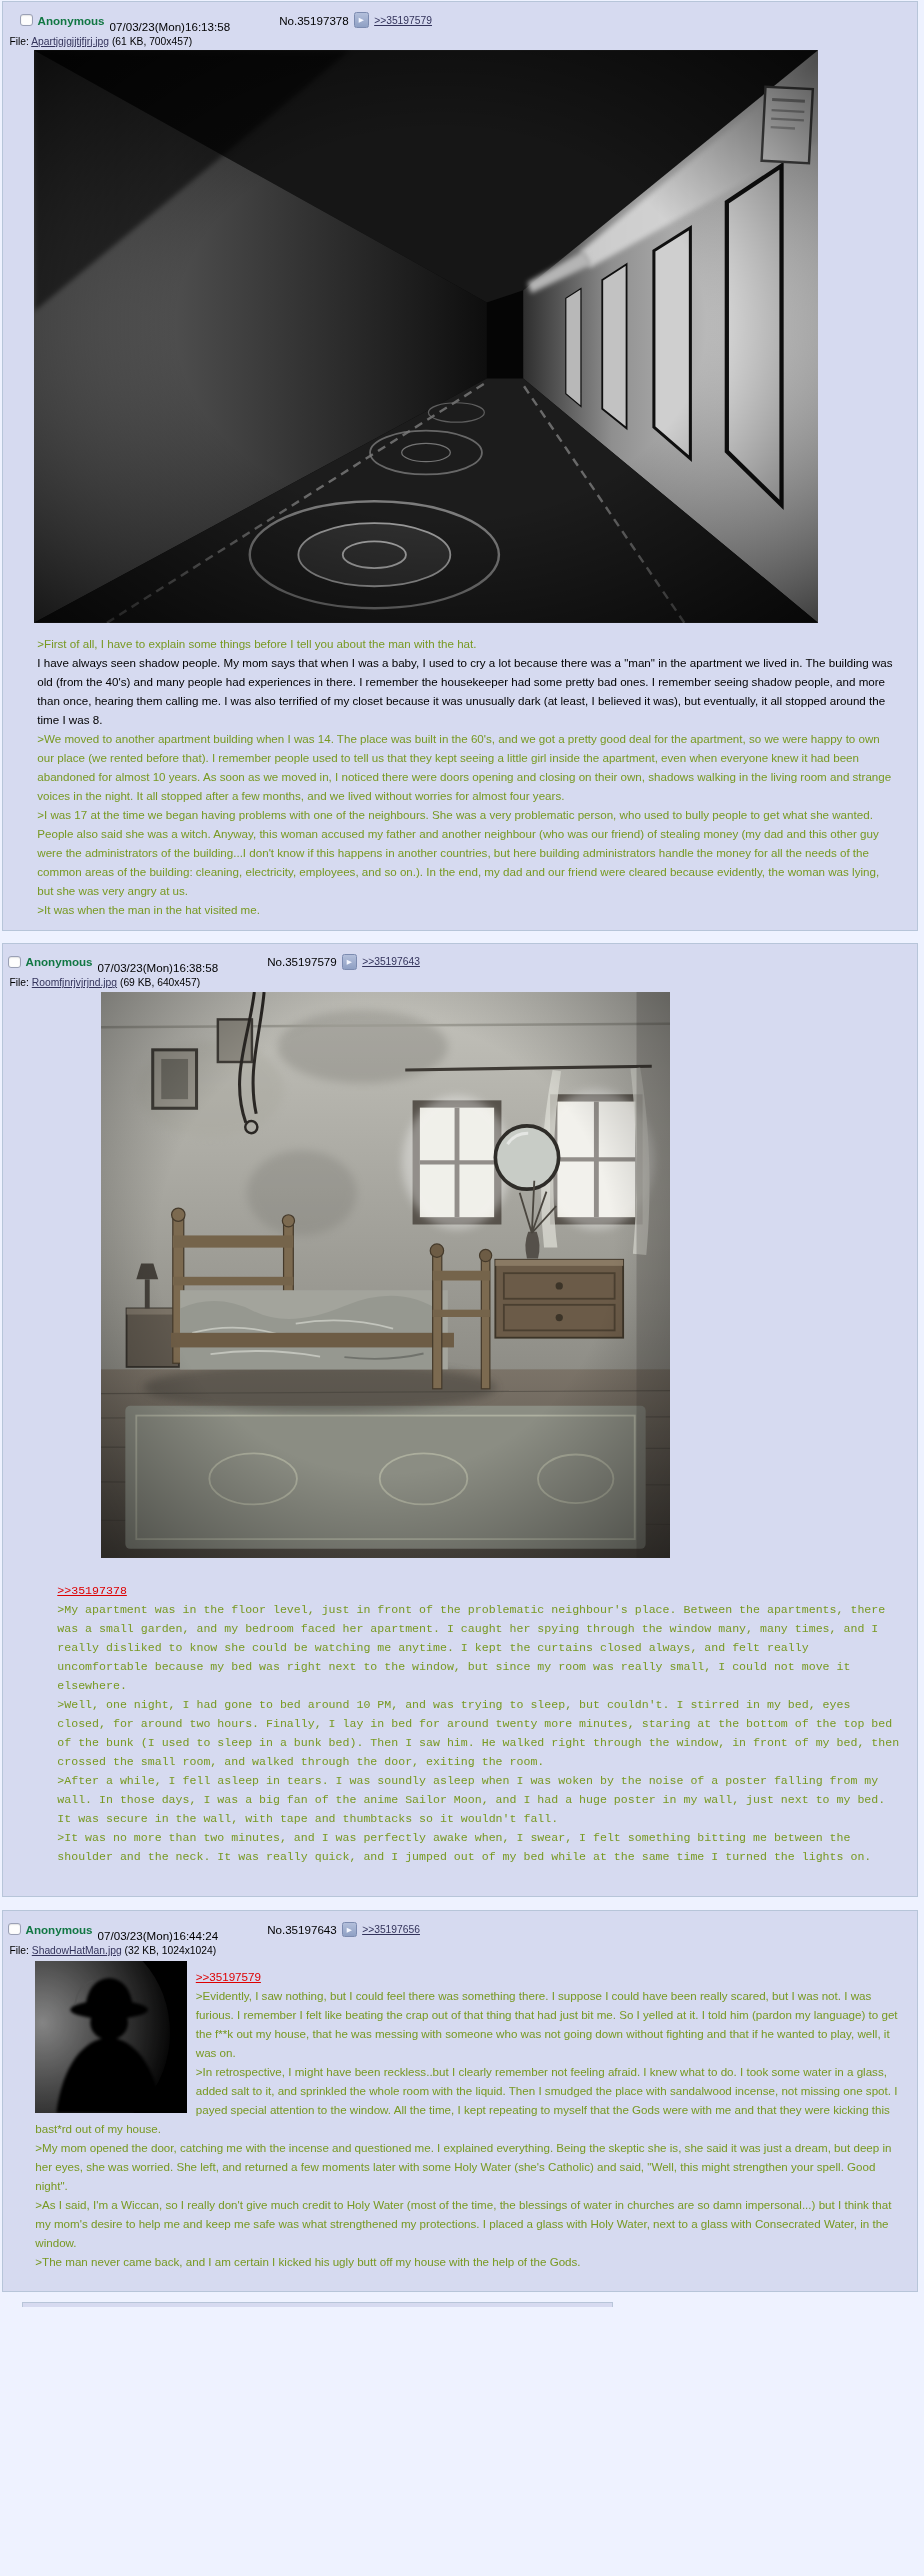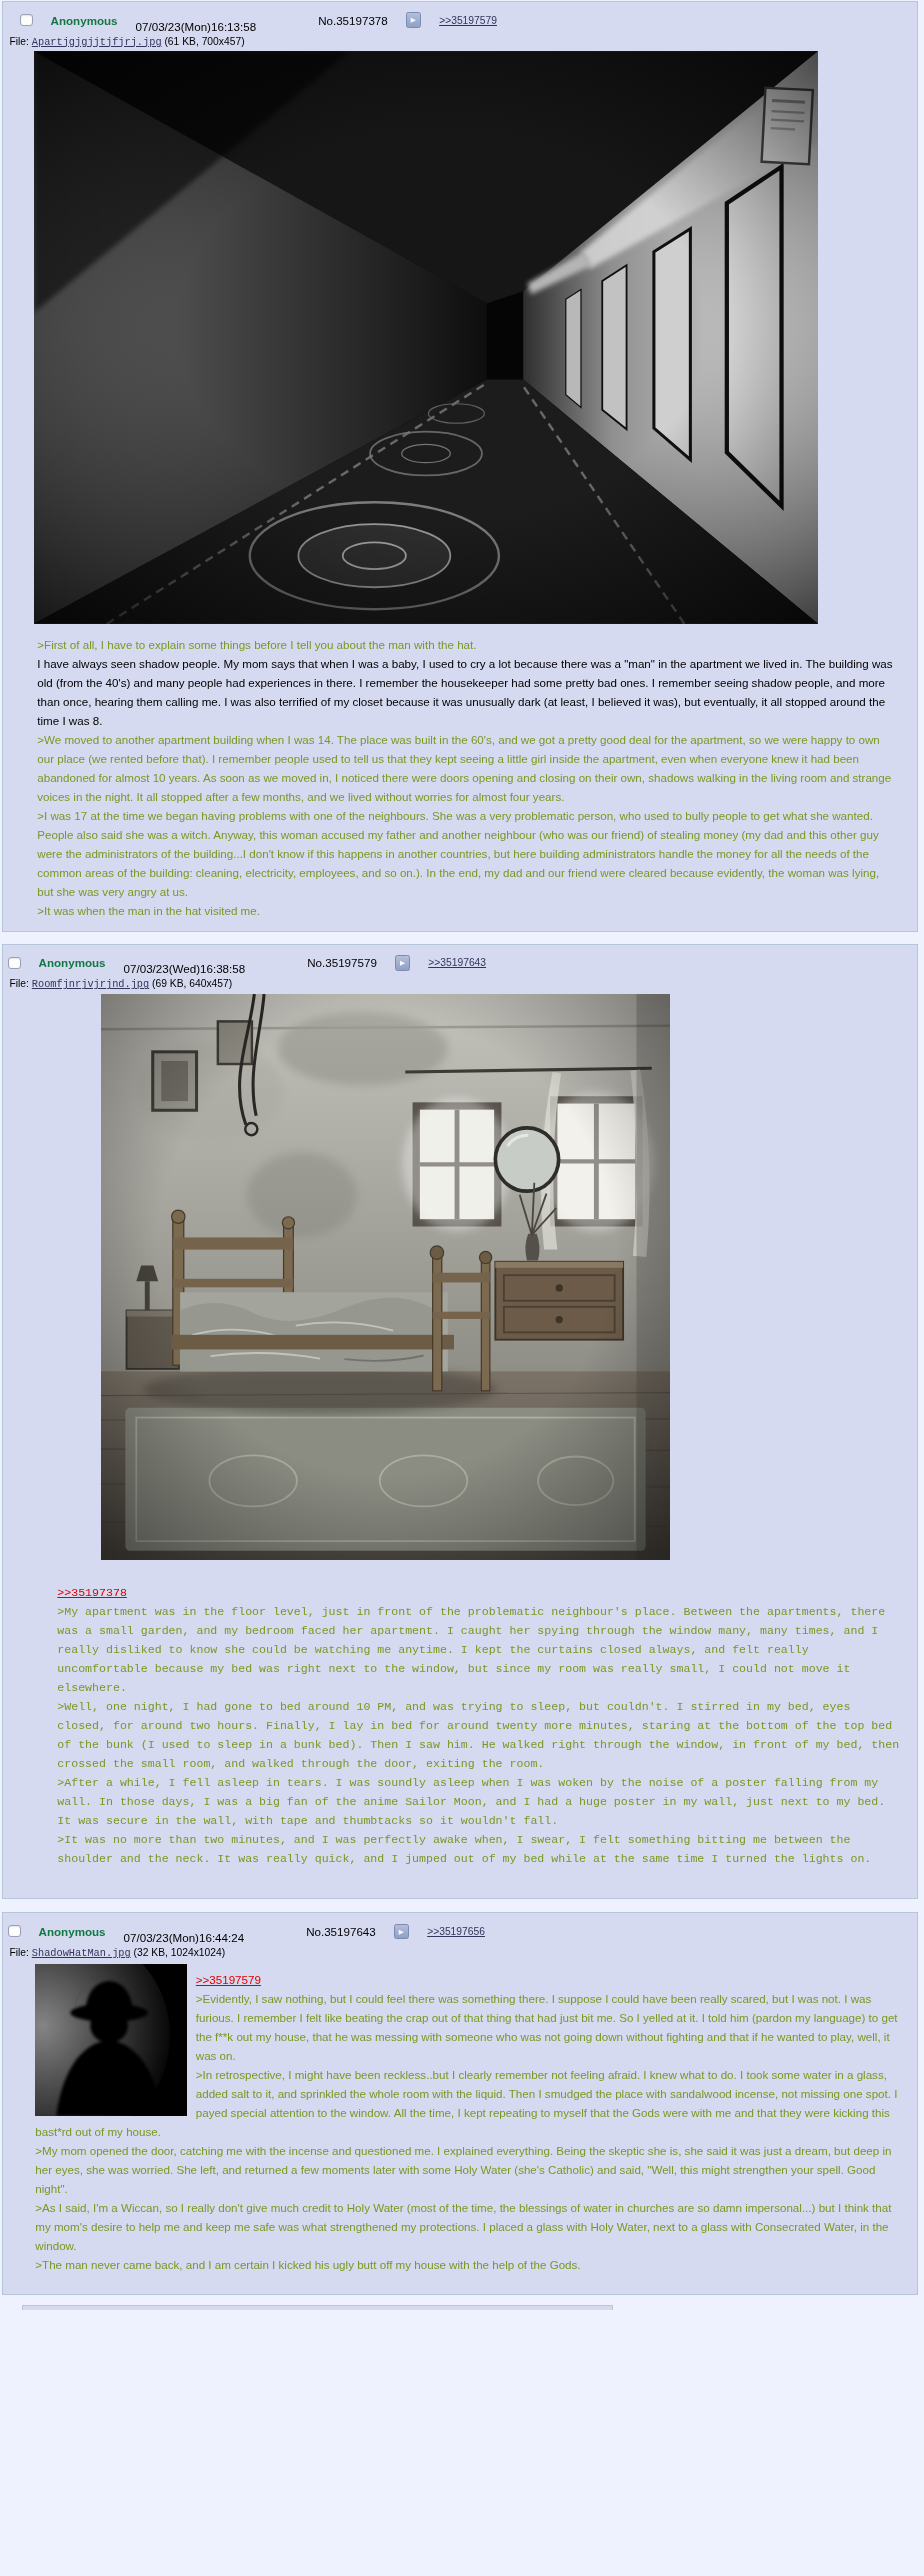--- a/index.html
+++ b/index.html
@@ -19,21 +19,21 @@
     overflow:hidden;
   }
   #post-1{margin-top:1.2px;}
   #post-2{margin-top:12px;}
   #post-3{margin-top:13.4px;}
 
   .post-header{
     font-size:11.6px;
     display:flex;
     align-items:center;
-    gap:18px;
+    gap:5px;
     padding:1.8px 0 2.4px 0;
     white-space:nowrap;
   }
   #post-1 .post-header{margin-left:12px;}
   .checkbox{
     width:10.3px;height:10.3px;
     border:1.2px solid #9aa0b5;
     border-radius:3px;
     background:#fdfdfd;
     box-shadow:inset 0 0.6px 1.2px rgba(0,0,0,.18);
@@ -53,21 +53,21 @@
     font-size:6.7px;
     line-height:13.4px;
     text-align:center;
     display:inline-block;
     cursor:pointer;
     flex:0 0 auto;
   }
   a.backlink{color:#34345c;font-size:10.3px;text-decoration:underline;cursor:pointer;}
 
   .file-line{font-size:10.3px;padding:0.6px 0 1.2px 1.2px;}
-  a.file-link{color:#34345c;text-decoration:underline;cursor:pointer;font-family:Liberation Mono, monospace;}
+  a.file-link{color:#34345c;text-decoration:underline;cursor:pointer;}
   .file-meta{color:#000;}
 
   .expanded-image{display:block;margin:2.4px 0 0 26px;cursor:pointer;}
   #post-2 .expanded-image{margin:2.4px 0 0 93px;}
   .thumb{float:left;margin:3.6px 8.5px 2.4px 27px;cursor:pointer;}
 
   blockquote.post-msg{
     font-size:11.6px;
     line-height:19px;
     display:block;
@@ -165,21 +165,21 @@
       <span class="line green">&gt;We moved to another apartment building when I was 14. The place was built in the 60's, and we got a pretty good deal for the apartment, so we were happy to own our place (we rented before that). I remember people used to tell us that they kept seeing a little girl inside the apartment, even when everyone knew it had been abandoned for almost 10 years. As soon as we moved in, I noticed there were doors opening and closing on their own, shadows walking in the living room and strange voices in the night. It all stopped after a few months, and we lived without worries for almost four years.</span>
       <span class="line green">&gt;I was 17 at the time we began having problems with one of the neighbours. She was a very problematic person, who used to bully people to get what she wanted. People also said she was a witch. Anyway, this woman accused my father and another neighbour (who was our friend) of stealing money (my dad and this other guy were the administrators of the building...I don't know if this happens in another countries, but here building administrators handle the money for all the needs of the common areas of the building: cleaning, electricity, employees, and so on.). In the end, my dad and our friend were cleared because evidently, the woman was lying, but she was very angry at us.</span>
       <span class="line green">&gt;It was when the man in the hat visited me.</span>
     </blockquote>
 </div>
 
 <div class="post reply" id="post-2">
   <div class="post-header">
     <span class="checkbox"></span>
     <span class="name">Anonymous</span>
-    <span class="datetime">07/03/23(Wed)16:38:58</span>
+    <span class="datetime">07/03/23(Mon)16:38:58</span>
     <span class="postnum">No.35197579</span>
     <span class="menu-btn">▶</span>
     <a class="backlink" href="#">&gt;&gt;35197643</a>
   </div>
   <div class="file-line">
     <span>File:</span>
     <a class="file-link" href="#">Roomfjnrjvjrjnd.jpg</a>
     <span class="file-meta">(69 KB, 640x457)</span>
   </div>
 

